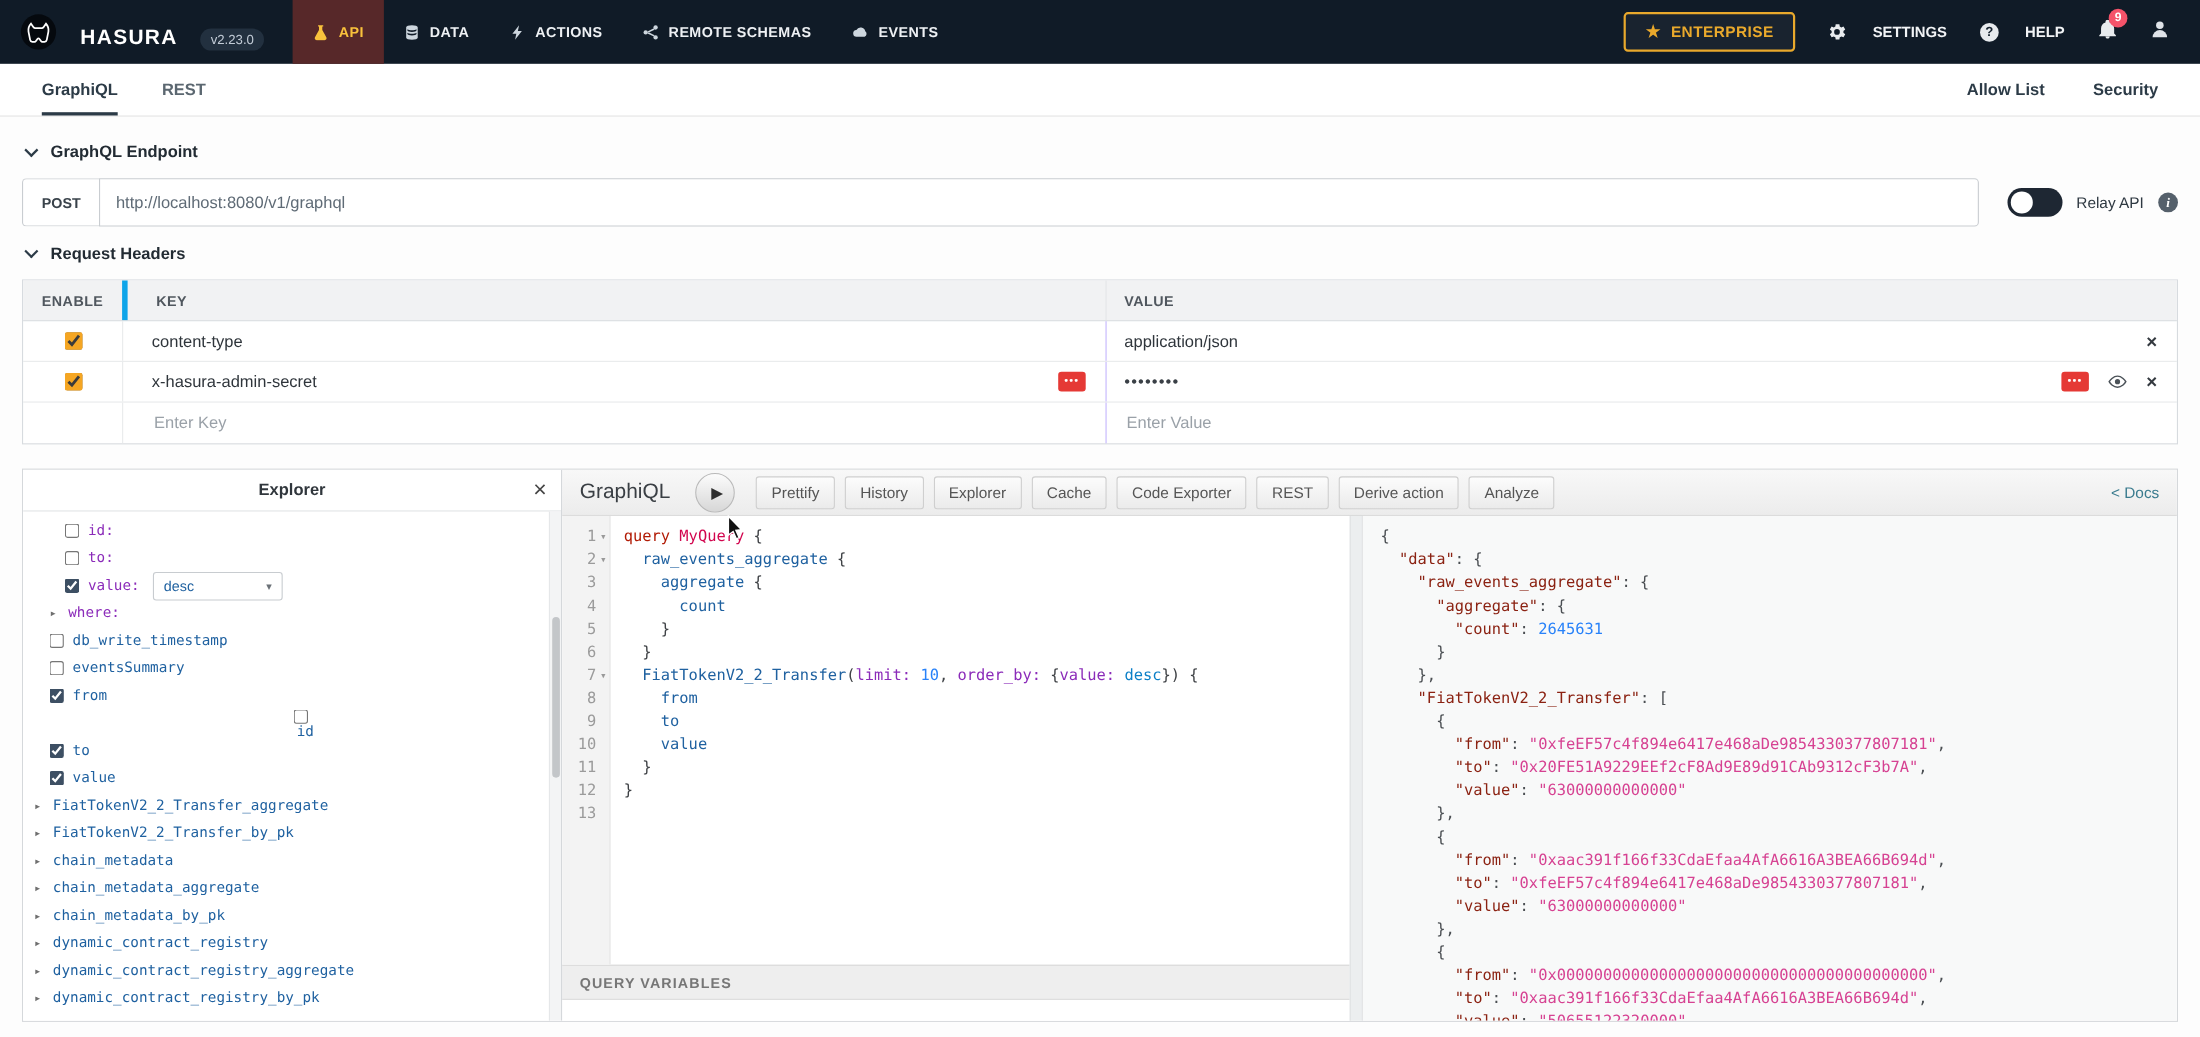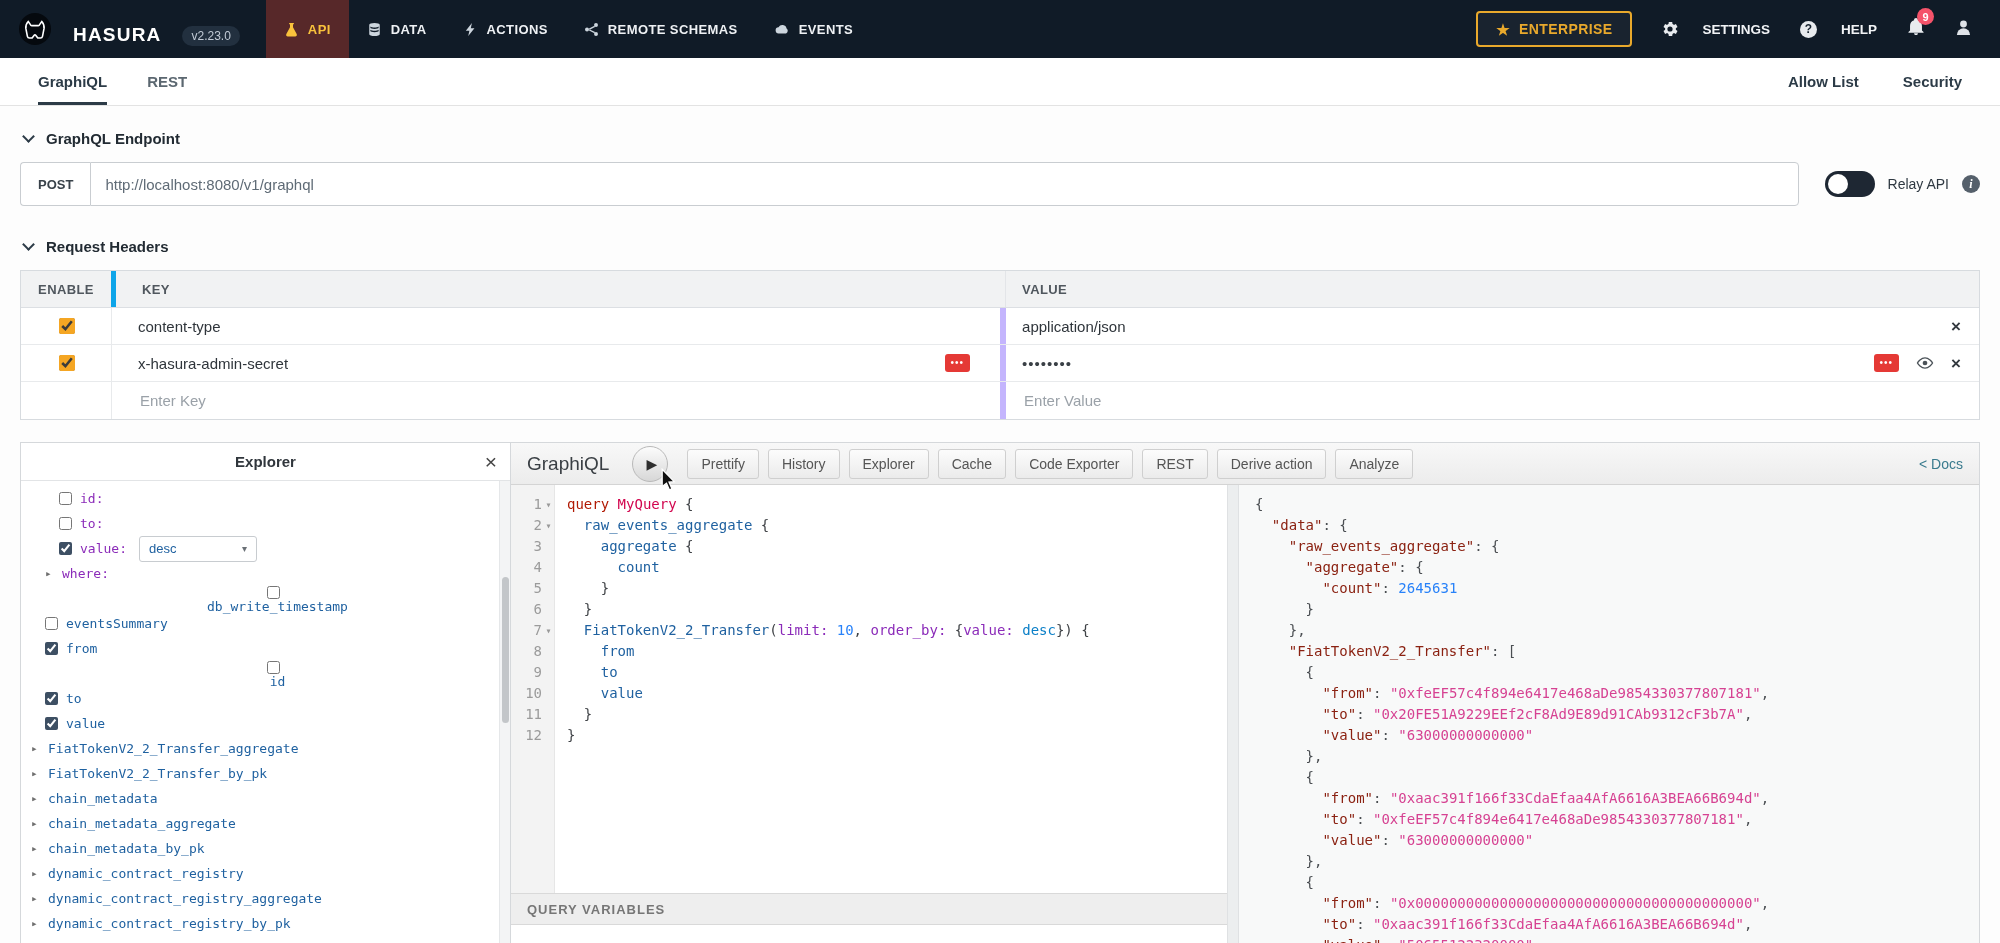--- a/index.html
+++ b/index.html
@@ -35,21 +35,21 @@
   .tab{display:flex;align-items:center;font-size:15px;font-weight:bold;color:#5b6770;border-bottom:3px solid transparent;cursor:pointer;padding-top:2px}
   .tab.active{color:var(--underline,#2c3b47);border-bottom-color:var(--underline,#2c3b47)}
   .tabs-right{margin-left:auto;display:flex;gap:44px;align-items:center}
   .tab-link{font-size:15px;font-weight:bold;color:#2c3b47;cursor:pointer}
 
   
   .content{position:absolute;top:106px;left:0;right:0;bottom:0;padding:0 20px}
   .section-title{display:flex;align-items:center;margin:20px 2px 0;height:24px}
   .section-title .chev{width:9px;height:9px;border-left:2px solid #2c3b47;border-bottom:2px solid #2c3b47;transform:rotate(-45deg);margin:-3px 13px 0 2px;cursor:pointer}
   .section-title span{font-size:15px;font-weight:bold;color:#222b33}
-  .st2{margin-top:28px}
+  .st2{margin-top:12px}
 
   .endpoint-row{display:flex;align-items:center;margin-top:12px;height:44px}
   .method{height:44px;display:flex;align-items:center;padding:0 17px;border:1px solid #c9cdd1;border-right:none;border-radius:4px 0 0 4px;background:#fff;font-size:13px;font-weight:bold;color:#39424a}
   .url-input{flex:1;height:44px;border:1px solid #c9cdd1;border-radius:0 4px 4px 0;padding:0 14px;font-size:15px;color:#5f6b76;background:#fff;font-family:inherit;outline:none}
   .relay-group{display:flex;align-items:center;gap:13px;margin-left:26px}
   .toggle{width:50px;height:26px;border-radius:13px;background:#1e2733;position:relative;cursor:pointer}
   .knob{position:absolute;left:3px;top:3px;width:20px;height:20px;border-radius:50%;background:#fff}
   .relay-label{font-size:14px;color:#2f3942}
   .info-icon{width:18px;height:18px;border-radius:50%;background:#55606b;color:#fff;font-size:12px;font-weight:bold;display:flex;align-items:center;justify-content:center;font-family:"Liberation Serif",serif;font-style:italic;cursor:pointer}
 
@@ -58,21 +58,21 @@
   .hhead,.hrow{display:grid;grid-template-columns:90px .92fr 1fr;height:37px}
   .hhead{background:#f1f2f3;border-bottom:1px solid #dcdfe3}
   .hhead span{display:flex;align-items:center;font-size:13px;font-weight:bold;color:#50575e;letter-spacing:.4px}
   .hhead .h-en{justify-content:center}
   .hhead .h-key{padding-left:26px;border-left:5px solid #0ea5e9;border-right:1px solid #e3e5e8}
   .hhead .h-val{padding-left:16px}
   .hrow{border-bottom:1px solid #e8eaec}
   .hrow:last-child{border-bottom:none}
   .hc{display:flex;align-items:center;font-size:15px;color:#30363c;min-width:0}
   .hc-en{justify-content:center}
-  .hc-key{padding-left:26px;padding-right:30px;border-left:1px solid #e8eaec;border-right:6px solid #c4b5fd}
+  .hc-key{padding-left:26px;padding-right:18px;border-left:1px solid #e8eaec;border-right:1px solid #c4b5fd}
   .hc-val{padding:0 18px 0 16px}
   .hcb{width:16px;height:16px;accent-color:var(--check,#f5a623);cursor:pointer}
   .htext{color:#2f353b;white-space:nowrap;overflow:hidden;text-overflow:ellipsis}
   .masked{letter-spacing:1px;color:#3a4046}
   .secret-pill{background:var(--secret,#e53935);color:#fff;border-radius:3px;font-size:10px;padding:4px 6px;line-height:1;letter-spacing:1px}
   .hc-key .secret-pill{margin-left:auto}
   .hacts{margin-left:auto;display:flex;align-items:center;gap:17px}
   .heye{display:flex;color:#4b5258;cursor:pointer}
   .hx{font-size:17px;font-weight:bold;color:#33393f;cursor:pointer;line-height:1}
   .hinput{border:none;outline:none;font-size:15px;color:#333;width:92%;font-family:inherit;background:transparent}
@@ -340,21 +340,21 @@
               <span class="exp-arg">value:</span>
               <span class="exp-select">
                 <span class="exp-sel-val">desc</span>
                 <span class="exp-sel-car">▾</span>
               </span>
             </div>
             <div class="exp-item" style="padding-left: 24px;">
               <span class="exp-arrow">▸</span>
               <span class="exp-arg">where:</span>
             </div>
-            <div class="exp-item" style="padding-left: 24px; flex-direction: column;">
+            <div class="exp-item" style="padding-left: 24px;">
               <input type="checkbox" class="exp-cb" style="">
               <span class="exp-field">db_write_timestamp</span>
             </div>
             <div class="exp-item" style="padding-left: 24px;">
               <input type="checkbox" class="exp-cb" style="">
               <span class="exp-field">eventsSummary</span>
             </div>
             <div class="exp-item" style="padding-left: 24px;">
               <input type="checkbox" class="exp-cb" checked="" style="">
               <span class="exp-field">from</span>
@@ -508,20 +508,27 @@
                       <span class="nofold"></span>
                     </span>
                     <span class="lc"><span class="tk-pl">  }</span></span>
                   </div>
                   <div class="cl">
                     <span class="ln">
                       <span class="lnnum">12</span>
                       <span class="nofold"></span>
                     </span>
                     <span class="lc"><span class="tk-pl">}</span></span>
+                  </div>
+                  <div class="cl">
+                    <span class="ln">
+                      <span class="lnnum">13</span>
+                      <span class="nofold"></span>
+                    </span>
+                    <span class="lc"></span>
                   </div>
                 </div>
             </div>
             <div class="qvars">
               <span>QUERY VARIABLES</span>
             </div>
             <div class="qvars-editor"></div>
           </div>
           <div class="gscroll-strip"></div>
           <div class="gresult">

